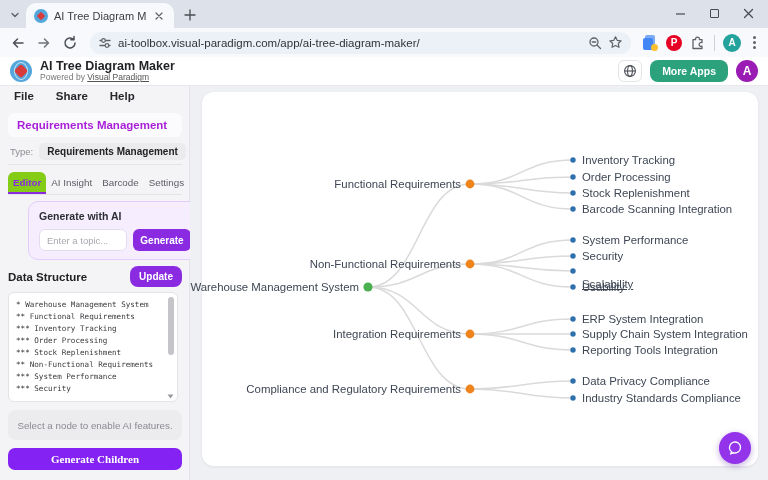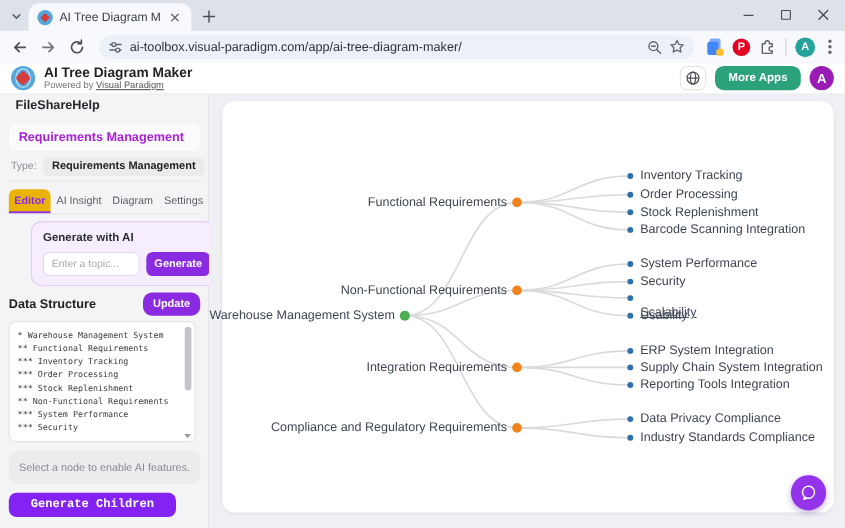--- a/index.html
+++ b/index.html
@@ -47,48 +47,48 @@
   .globe-btn { width:24px; height:22px; background:#fff; border:1px solid #e3e4e8; border-radius:6px; display:flex; align-items:center; justify-content:center; }
   .moreapps { height:22px; padding:0 12px; background:#2ba27c; color:#fff; border:none; border-radius:8px; font-size:10.5px; font-weight:bold; font-family:"Liberation Sans",sans-serif; }
   .ah-avatar { width:22px; height:22px; border-radius:11px; background:#9a1cb4; color:#fff; font-weight:bold; font-size:12px; display:flex; align-items:center; justify-content:center; }
 
   
   .content { position:absolute; left:0; top:86px; width:768px; height:394px; }
   .sidebar { position:absolute; left:0; top:0; width:190px; height:394px; background:#f4f4f6; border-right:1px solid #e3e4e8; }
   .main { position:absolute; left:190px; top:0; width:578px; height:394px; background:#eef0f3; }
 
   
-  .menu-row { position:absolute; left:14px; top:4px; display:flex; }
+  .menu-row { position:absolute; left:14px; top:4px; display:flex; gap:22px; }
   .menu-item { font-size:11.5px; font-weight:600; color:#26282c; }
   .title-box { position:absolute; left:8px; top:27px; width:174px; height:24px; background:#fbfbfd; border-radius:6px; display:flex; align-items:center; padding:0 9px; }
   .title-box span { color:#a81fd8; font-size:11.5px; font-weight:bold; white-space:nowrap; }
   .type-row { position:absolute; left:10px; top:57px; display:flex; align-items:center; gap:6px; }
   .type-label { font-size:9.5px; color:#8a8d93; }
   .type-value { font-size:10px; font-weight:bold; color:#222; background:#ebebee; border-radius:5px; padding:3px 8px; white-space:nowrap; }
   .sb-divider { position:absolute; left:8px; top:78px; width:174px; height:1px; background:#e4e4e8; }
   .tabs { position:absolute; left:8px; top:86px; width:174px; height:23px; display:flex; justify-content:space-between; border-bottom:1px solid #e4e4e8; }
   .tab-item { font-size:9.8px; color:#5b5e66; padding:5px 5px 0 5px; white-space:nowrap; }
-  .tab-item.active { background:#eab308; border-radius:6px 6px 0 0; color:#8a2be2; font-weight:bold; border-bottom:2px solid #8a2be2; }
+  .tab-item.active { background:#84cc16; border-radius:6px 6px 0 0; color:#8a2be2; font-weight:bold; border-bottom:2px solid #8a2be2; }
   .gen-panel { position:absolute; left:8px; top:115px; width:174px; height:59px; background:#f6eefe; border:1px solid #e4cdfa; border-radius:10px; padding:8px 10px;margin-left:20px; }
   .gen-title { font-size:10.5px; font-weight:bold; color:#2c2e33; }
   .gen-row { display:flex; gap:6px; margin-top:7px; }
   .gen-input { flex:1; height:22px; min-width:0; background:#fff; border:1px solid #e2dcef; border-radius:6px; font-size:9.5px; padding:0 7px; color:#333; font-family:"Liberation Sans",sans-serif; }
   .gen-input::placeholder { color:#a9a9b0; }
   .gen-btn { width:58px; height:22px; background:#8a2be2; color:#fff; border:none; border-radius:6px; font-size:10px; font-weight:bold; font-family:"Liberation Sans",sans-serif; }
   .ds-header { position:absolute; left:8px; top:180px; width:174px; display:flex; align-items:center; justify-content:space-between; }
   .ds-title { font-size:11.5px; font-weight:bold; color:#222; }
   .update-btn { width:52px; height:21px; background:#8a2be2; color:#fff; border:none; border-radius:8px; font-size:10px; font-weight:bold; font-family:"Liberation Sans",sans-serif; }
   .ds-box { position:absolute; left:8px; top:206px; width:170px; height:110px; background:#fff; border:1px solid #e3e3e7; border-radius:6px; overflow:hidden; padding:6px 14px 0 7px; }
   .ds-line { font-family:"DejaVu Sans Mono", monospace; font-size:7.6px; line-height:12px; color:#3a3a3e; white-space:nowrap; }
   .ds-scroll { position:absolute; right:2px; top:2px; width:9px; height:106px; }
   .ds-thumb { position:absolute; right:1px; top:2px; width:6px; height:58px; background:#c4c4c9; border-radius:3px; }
   .ds-arrow { position:absolute; right:0; bottom:0; width:9px; height:10px; display:flex; align-items:center; justify-content:center; }
   .hint-box { position:absolute; left:8px; top:324px; width:174px; height:30px; background:#ececef; border-radius:8px; display:flex; align-items:center; justify-content:center; }
   .hint-box span { font-size:9.8px; color:#8a8b92; }
-  .genchild-btn { position:absolute; left:8px; top:362px; width:152px; height:22px; background:#8322f2; color:#fff; border:none; border-radius:7px; font-size:11px; font-weight:bold; font-family:Liberation Mono, monospace; }
+  .genchild-btn { position:absolute; left:8px; top:362px; width:174px; height:22px; background:#8322f2; color:#fff; border:none; border-radius:7px; font-size:11px; font-weight:bold; font-family:Liberation Serif, serif; }
 
   
   .canvas-card { position:absolute; left:12px; top:6px; width:556px; height:374px; background:#ffffff; border-radius:12px; box-shadow:0 1px 3px rgba(60,64,80,.08); }
   .tree-svg { position:absolute; inset:0; }
   .node-label { position:absolute; font-size:11.4px; color:#3e4654; line-height:16px; white-space:nowrap; }
   .nl-right { text-align:center; }
   .fab { position:absolute; left:529px; top:346px; width:32px; height:32px; border-radius:16px; background:#9333ea; box-shadow:0 2px 6px rgba(80,20,160,.35); display:flex; align-items:center; justify-content:center; }
 
   svg.ic { display:block; }
 </style>
@@ -232,21 +232,21 @@
         <span>Requirements Management</span>
       </div>
       <div class="type-row">
         <span class="type-label">Type:</span>
         <span class="type-value">Requirements Management</span>
       </div>
       <div class="sb-divider"></div>
       <div class="tabs">
         <span class="tab-item active">Editor</span>
         <span class="tab-item">AI Insight</span>
-        <span class="tab-item">Diagram</span>
+        <span class="tab-item">Barcode</span>
         <span class="tab-item">Settings</span>
       </div>
       <div class="gen-panel">
         <div class="gen-title">Generate with AI</div>
         <div class="gen-row">
           <input class="gen-input" placeholder="Enter a topic..." style="">
           <button class="gen-btn">Generate</button>
         </div>
       </div>
       <div class="ds-header">

